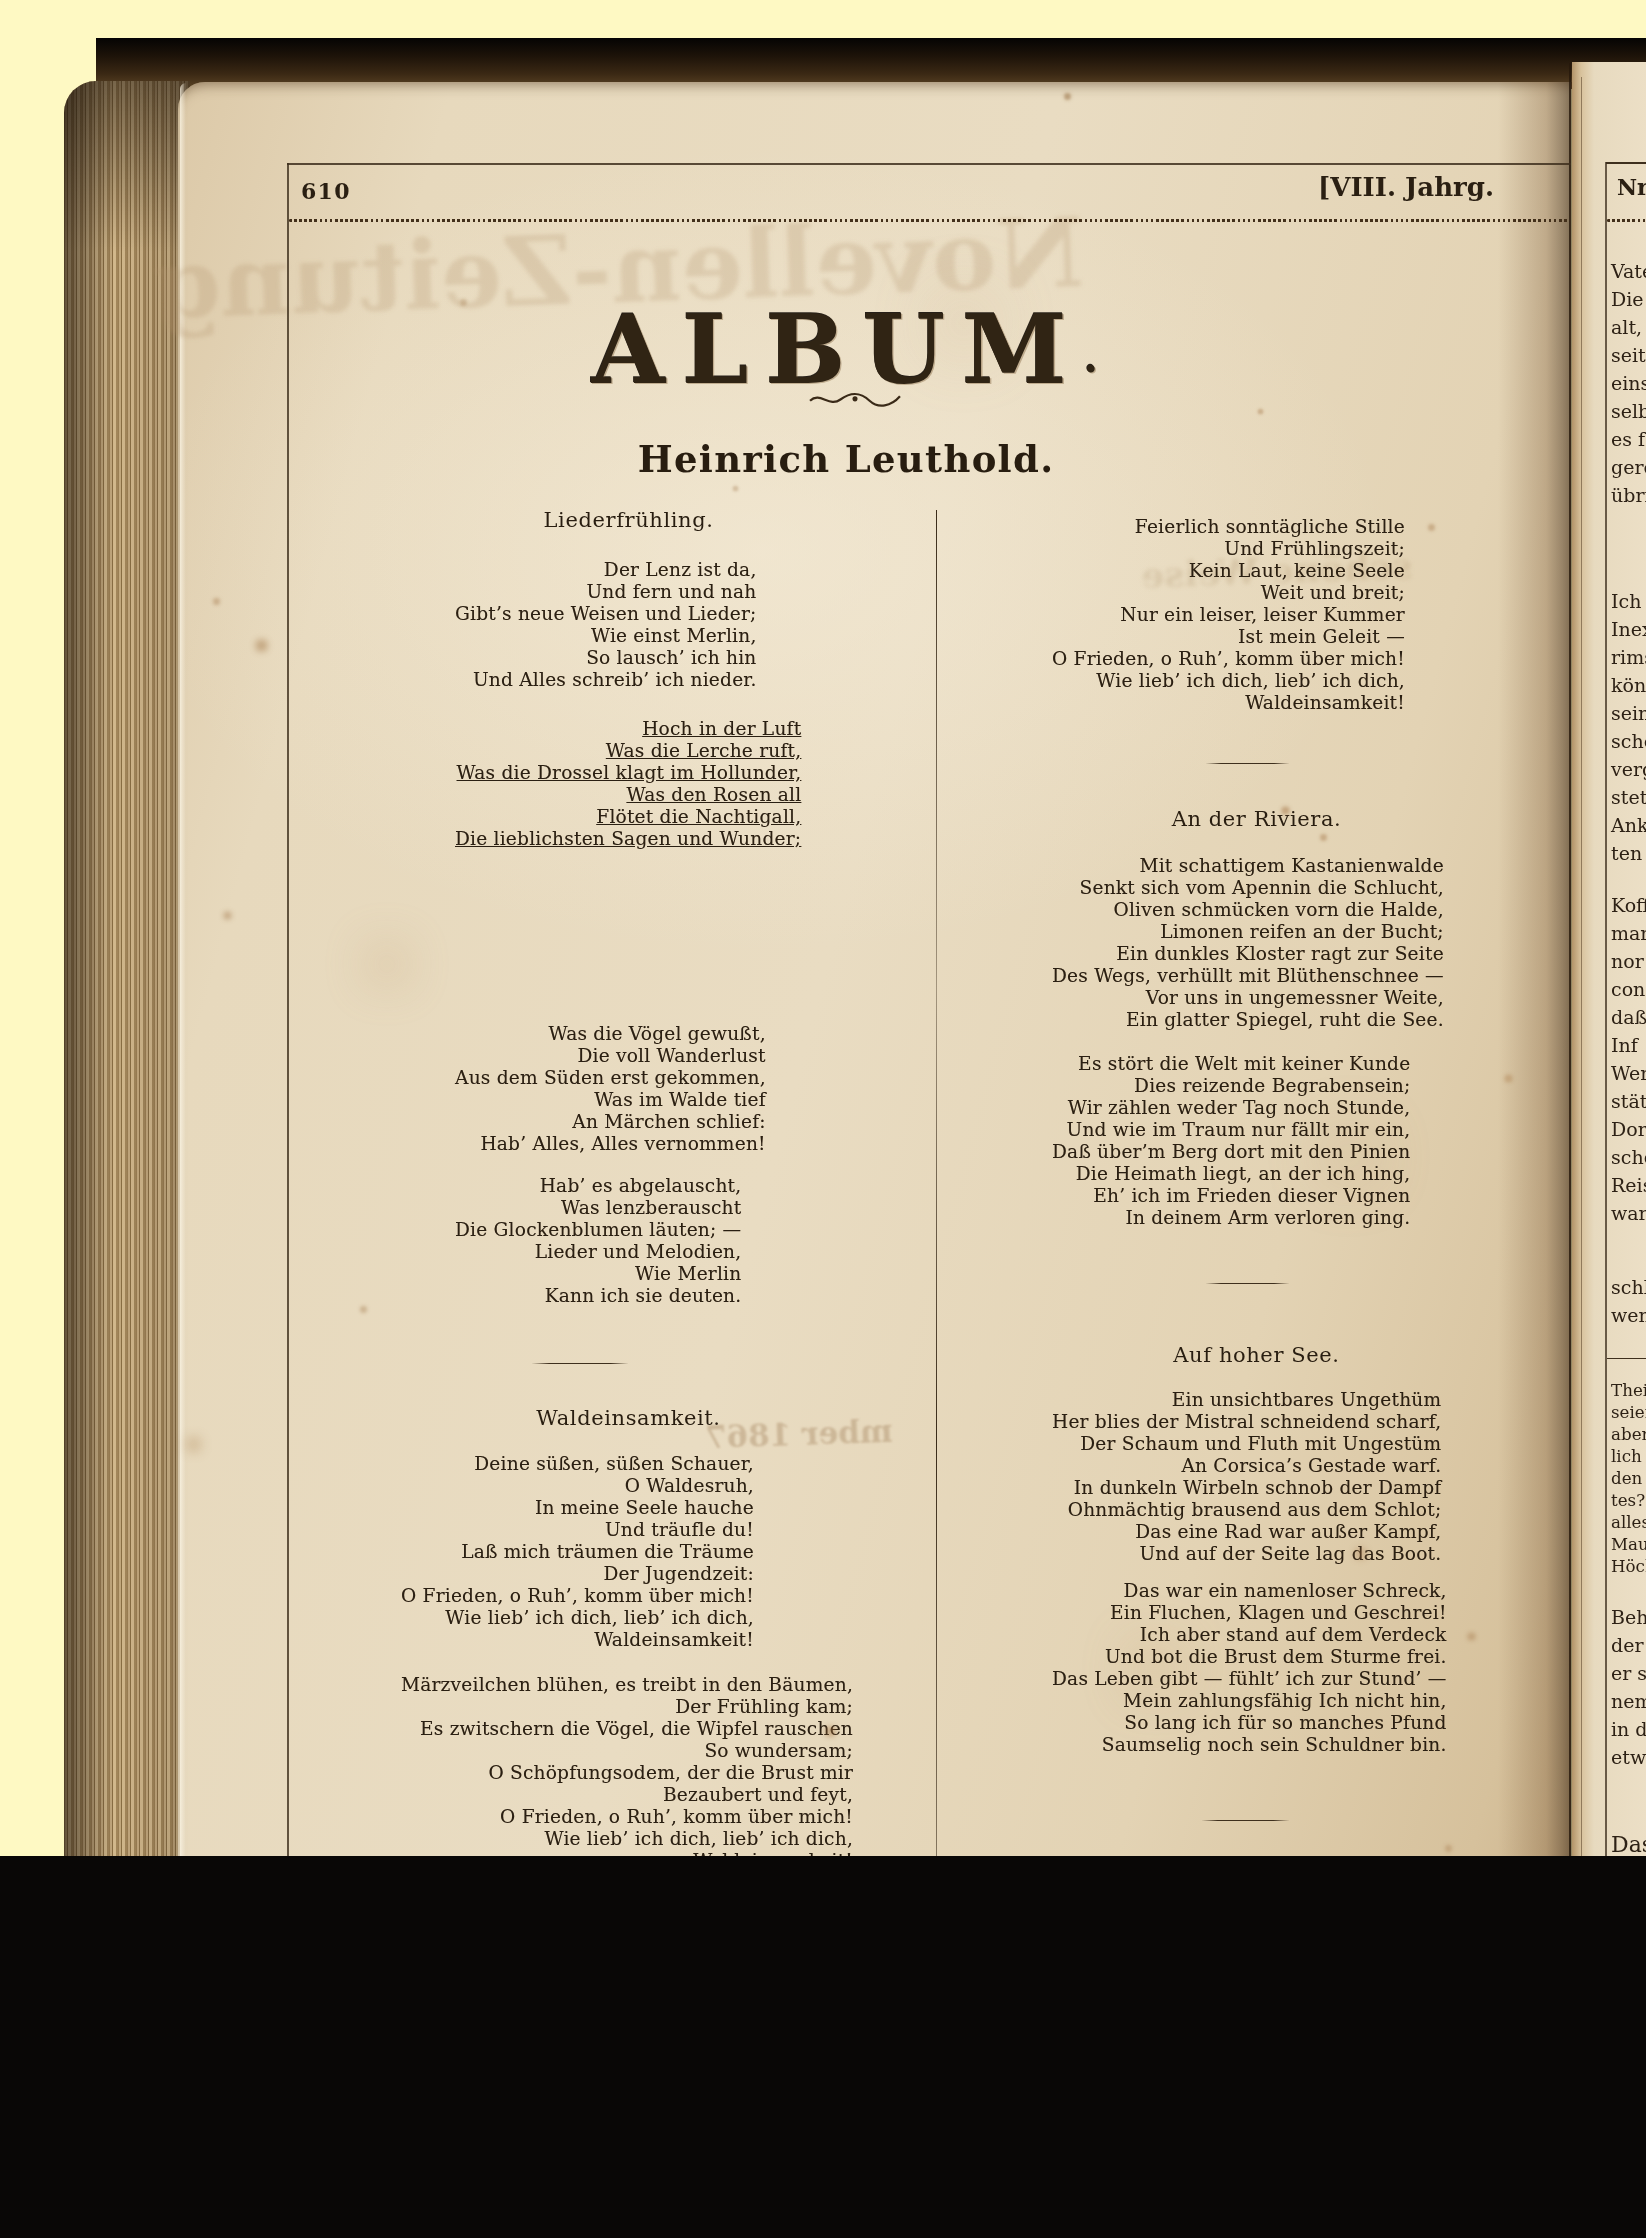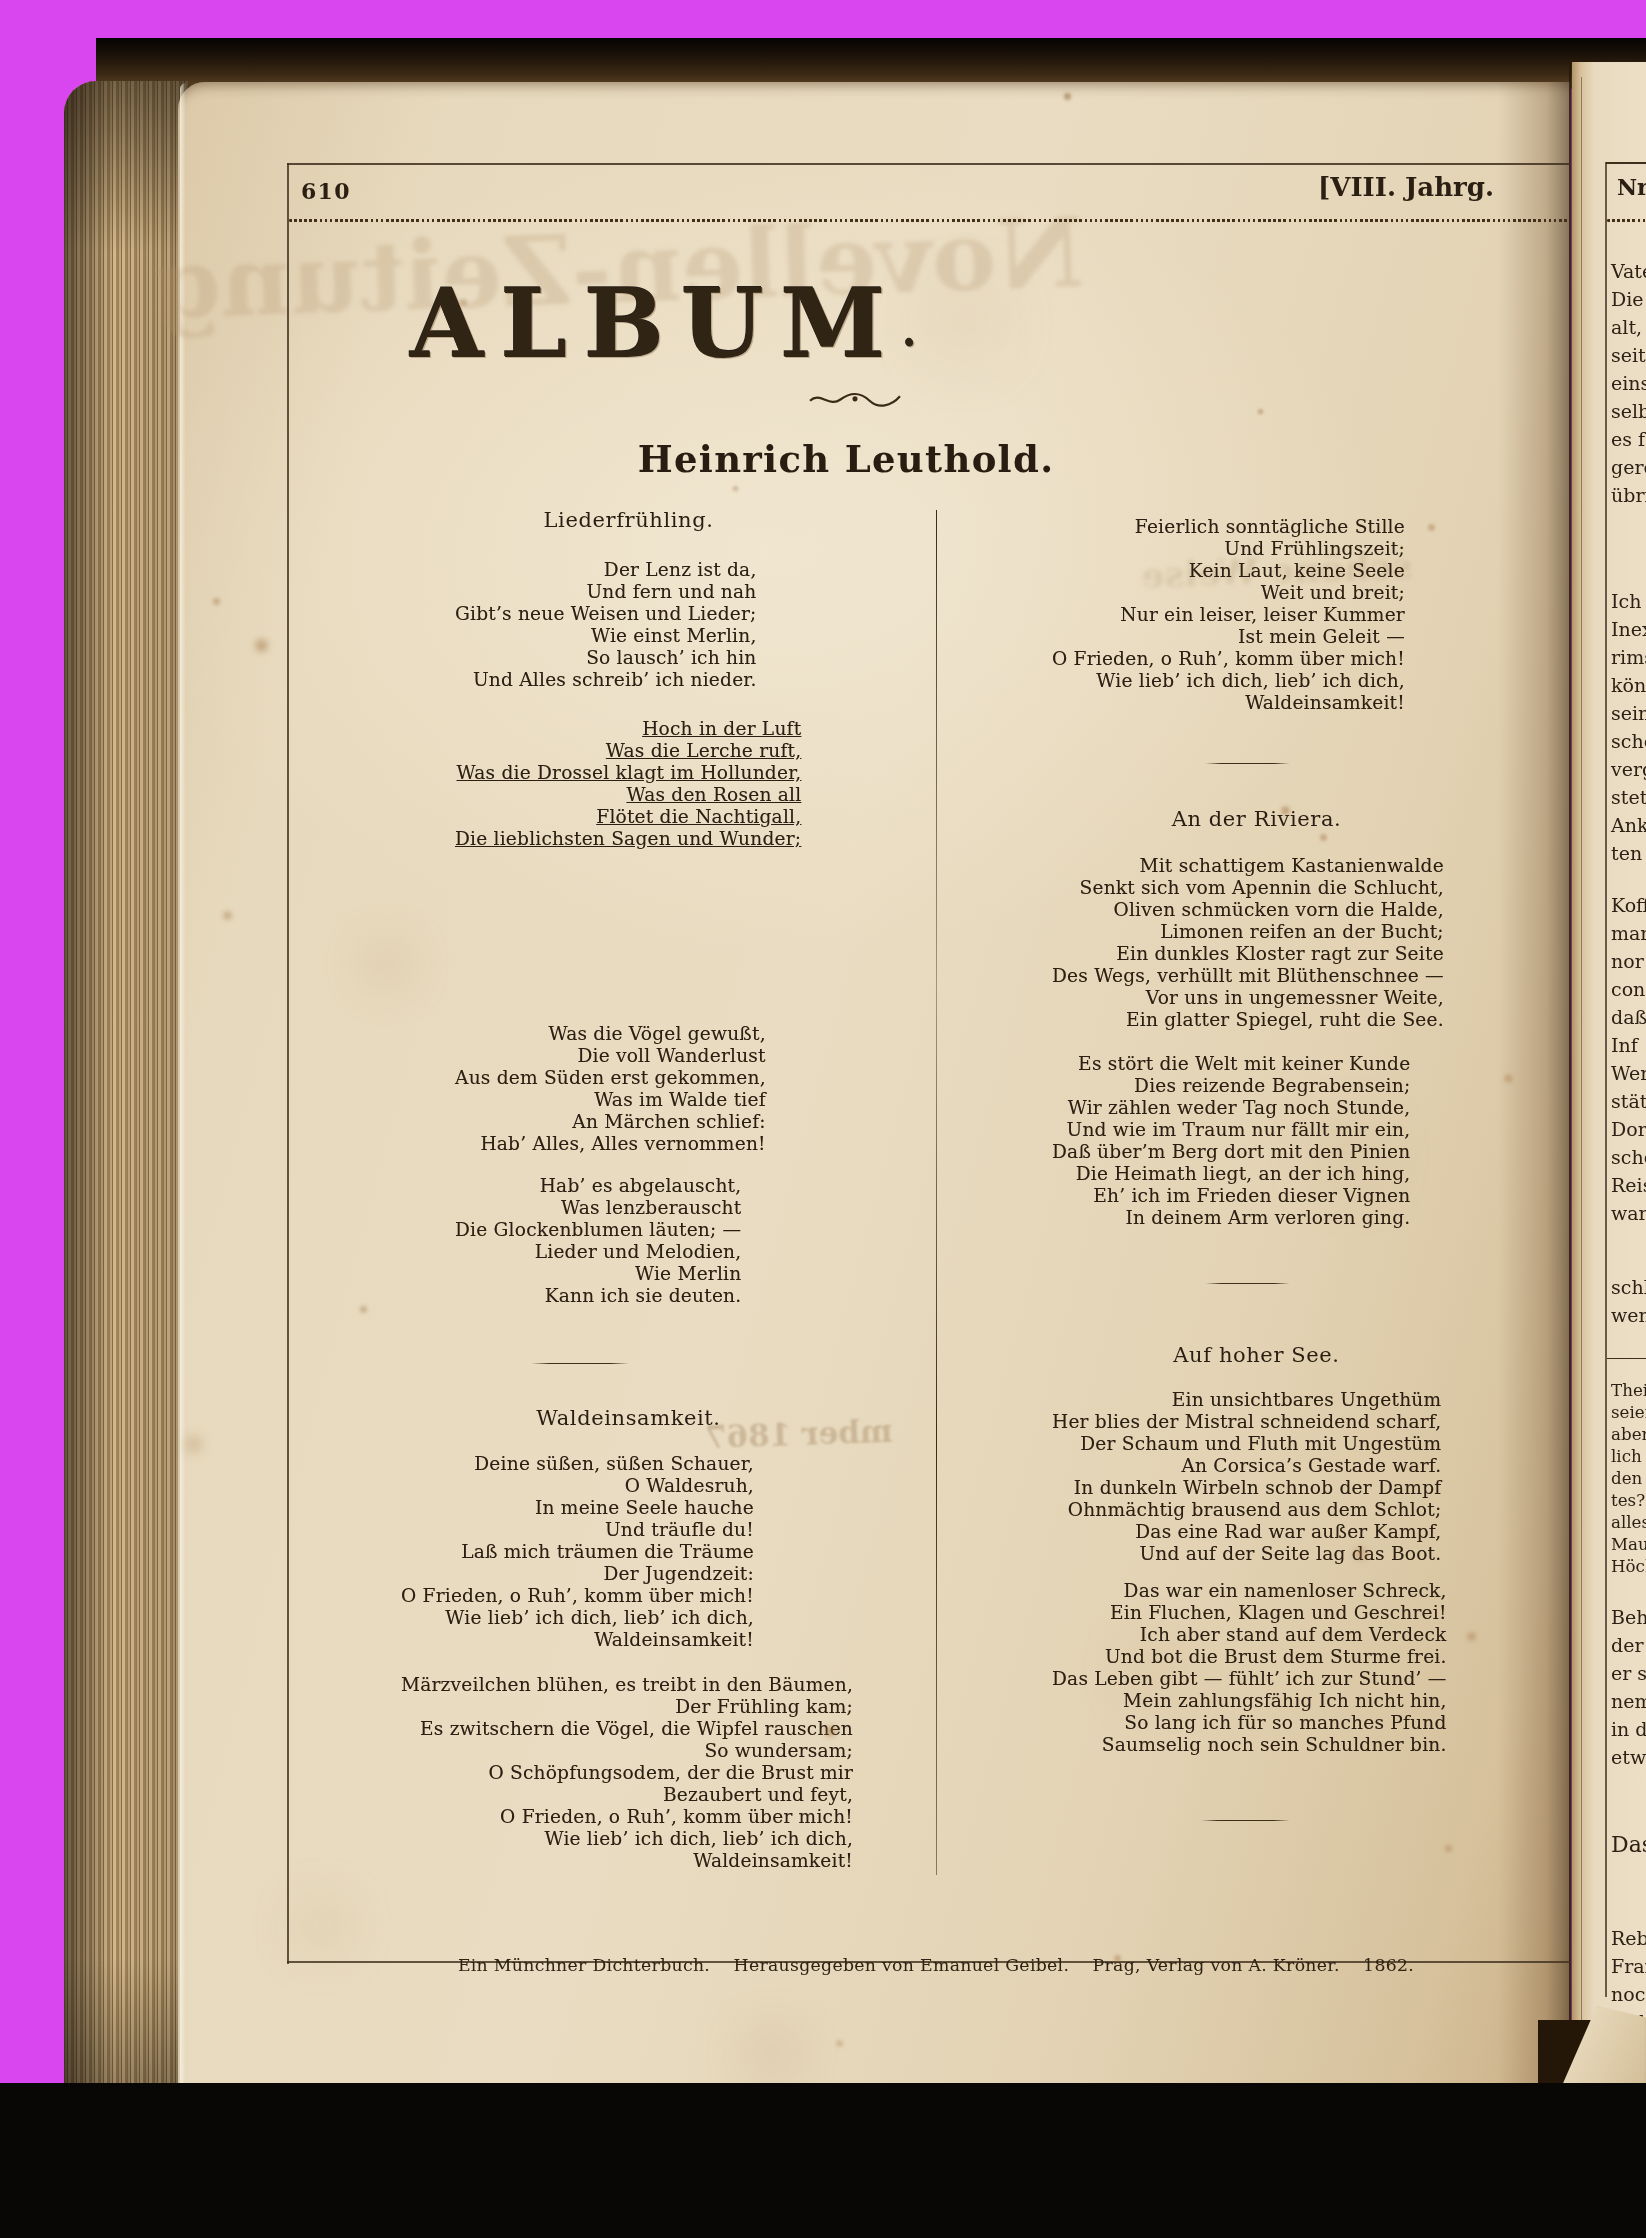--- a/index.html
+++ b/index.html
@@ -1,16 +1,16 @@
 <!DOCTYPE html>
 <html style="font-size:10.3px"><head>
 <meta charset="utf-8">
 <style>
   html,body{margin:0;padding:0;background:#090706;}
-  .stage{position:relative;width:1646px;height:2083px;overflow:hidden;background:#d946ef;
+  .stage{position:relative;width:1646px;height:1856px;overflow:hidden;background:#fef9c3;
          font-family:"DejaVu Serif","Liberation Serif",serif;}
   .abs{position:absolute;}
 
   
   .top-edge{left:96px;top:38px;width:1550px;height:51px;
     background:linear-gradient(180deg,#050403 0%,#1d1309 35%,#3a2814 70%,#5d4526 100%);}
   .fore-edge{left:64px;top:81px;width:126px;height:3326;height:2133px;border-radius:32px 0 0 14px;
     background:repeating-linear-gradient(90deg,#9c7f54 0 1.3px,#c4a97e 1.3px 3.2px,#8a6f45 3.2px 4.5px,#d2b88c 4.5px 7px,#a3875b 7px 9px);}
   .fore-edge-shade{left:64px;top:81px;width:126px;height:2133px;border-radius:32px 0 0 14px;
     background:linear-gradient(90deg,rgba(20,12,5,.55),rgba(20,12,5,0) 40%,rgba(20,12,5,.12) 85%,rgba(40,26,12,.4)),
@@ -38,22 +38,22 @@
   .rule{background:#3e2f1d;}
   .wavy{background:repeating-linear-gradient(90deg,#43301b 0 2.6px,rgba(67,48,27,0) 2.6px 5.1px);border-radius:1.3px;}
   .prule{height:1.3px;background:linear-gradient(90deg,rgba(62,47,29,.05),#3e2f1d 18%,#3e2f1d 82%,rgba(62,47,29,.05));}
   .coldiv{width:1.3px;background:linear-gradient(180deg,#3a2b19,rgba(58,43,25,.4) 35%,#3a2b19 68%,rgba(58,43,25,.55));}
 
   
   .ink{color:#2a1f12;}
   .pageno{font-size:22px;font-weight:600;letter-spacing:1.3px;}
   .jtitle{width:840px;text-align:center;font-size:24.4px;font-weight:700;letter-spacing:0.6px;}
   .issue{width:282px;text-align:right;font-size:26px;font-weight:700;}
-  .album{width:872px;font-size:95px;line-height:109px;font-weight:700;letter-spacing:16.7px;color:#302414;
-    text-shadow:1.3px 1.3px 0 rgba(125,95,58,.4),-0.6px -0.6px 0 rgba(18,11,5,.9);}
+  .album{width:872px;text-align:center;font-size:95px;line-height:109px;font-weight:700;letter-spacing:16.7px;color:#302414;
+    text-shadow:1.3px 1.3px 0 rgba(125,95,58,.4),-0.6px -0.6px 0 rgba(18,11,5,.9);margin-top:26px;}
   .album-orn{font-size:41px;letter-spacing:2.6px;vertical-align:11.5px;}
   .author{width:872px;text-align:center;font-size:37px;font-weight:700;letter-spacing:1.3px;color:#281d10;}
   .ptitle{width:487px;text-align:center;font-size:21px;font-weight:400;letter-spacing:0.6px;color:#281d10;}
   .ptitle.rcol{width:423px;}
   .stanza{font-size:18.6px;line-height:22px;white-space:pre-line;letter-spacing:0.2px;
     text-shadow:0 0 0.6px rgba(70,48,26,.4);text-align:right;}
   .imprint{width:1154px;text-align:center;font-size:17.3px;letter-spacing:0.3px;white-space:pre-wrap;color:#2d2213;}
 
   
   .np-no{font-size:22px;font-weight:700;}

